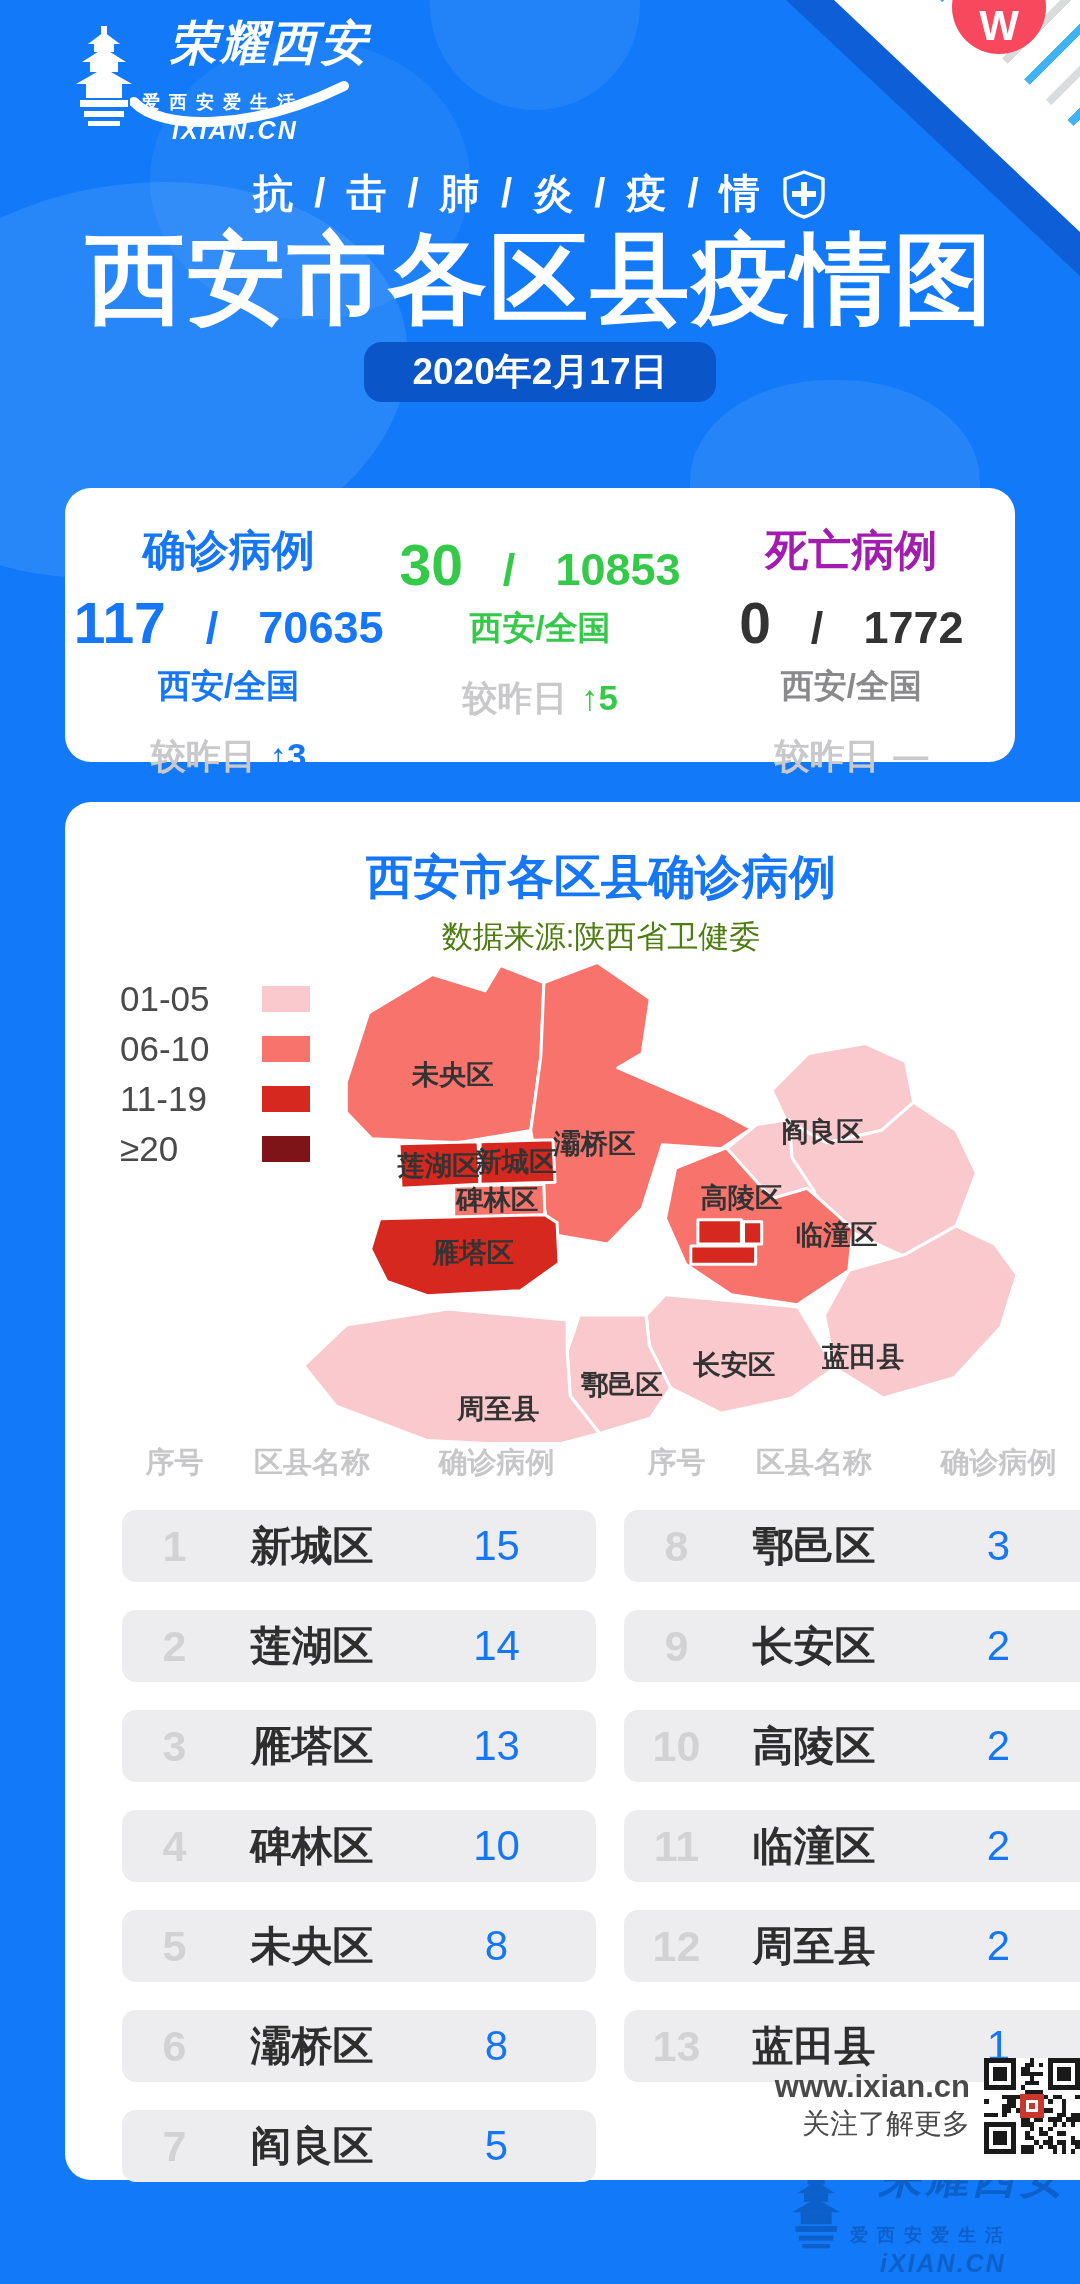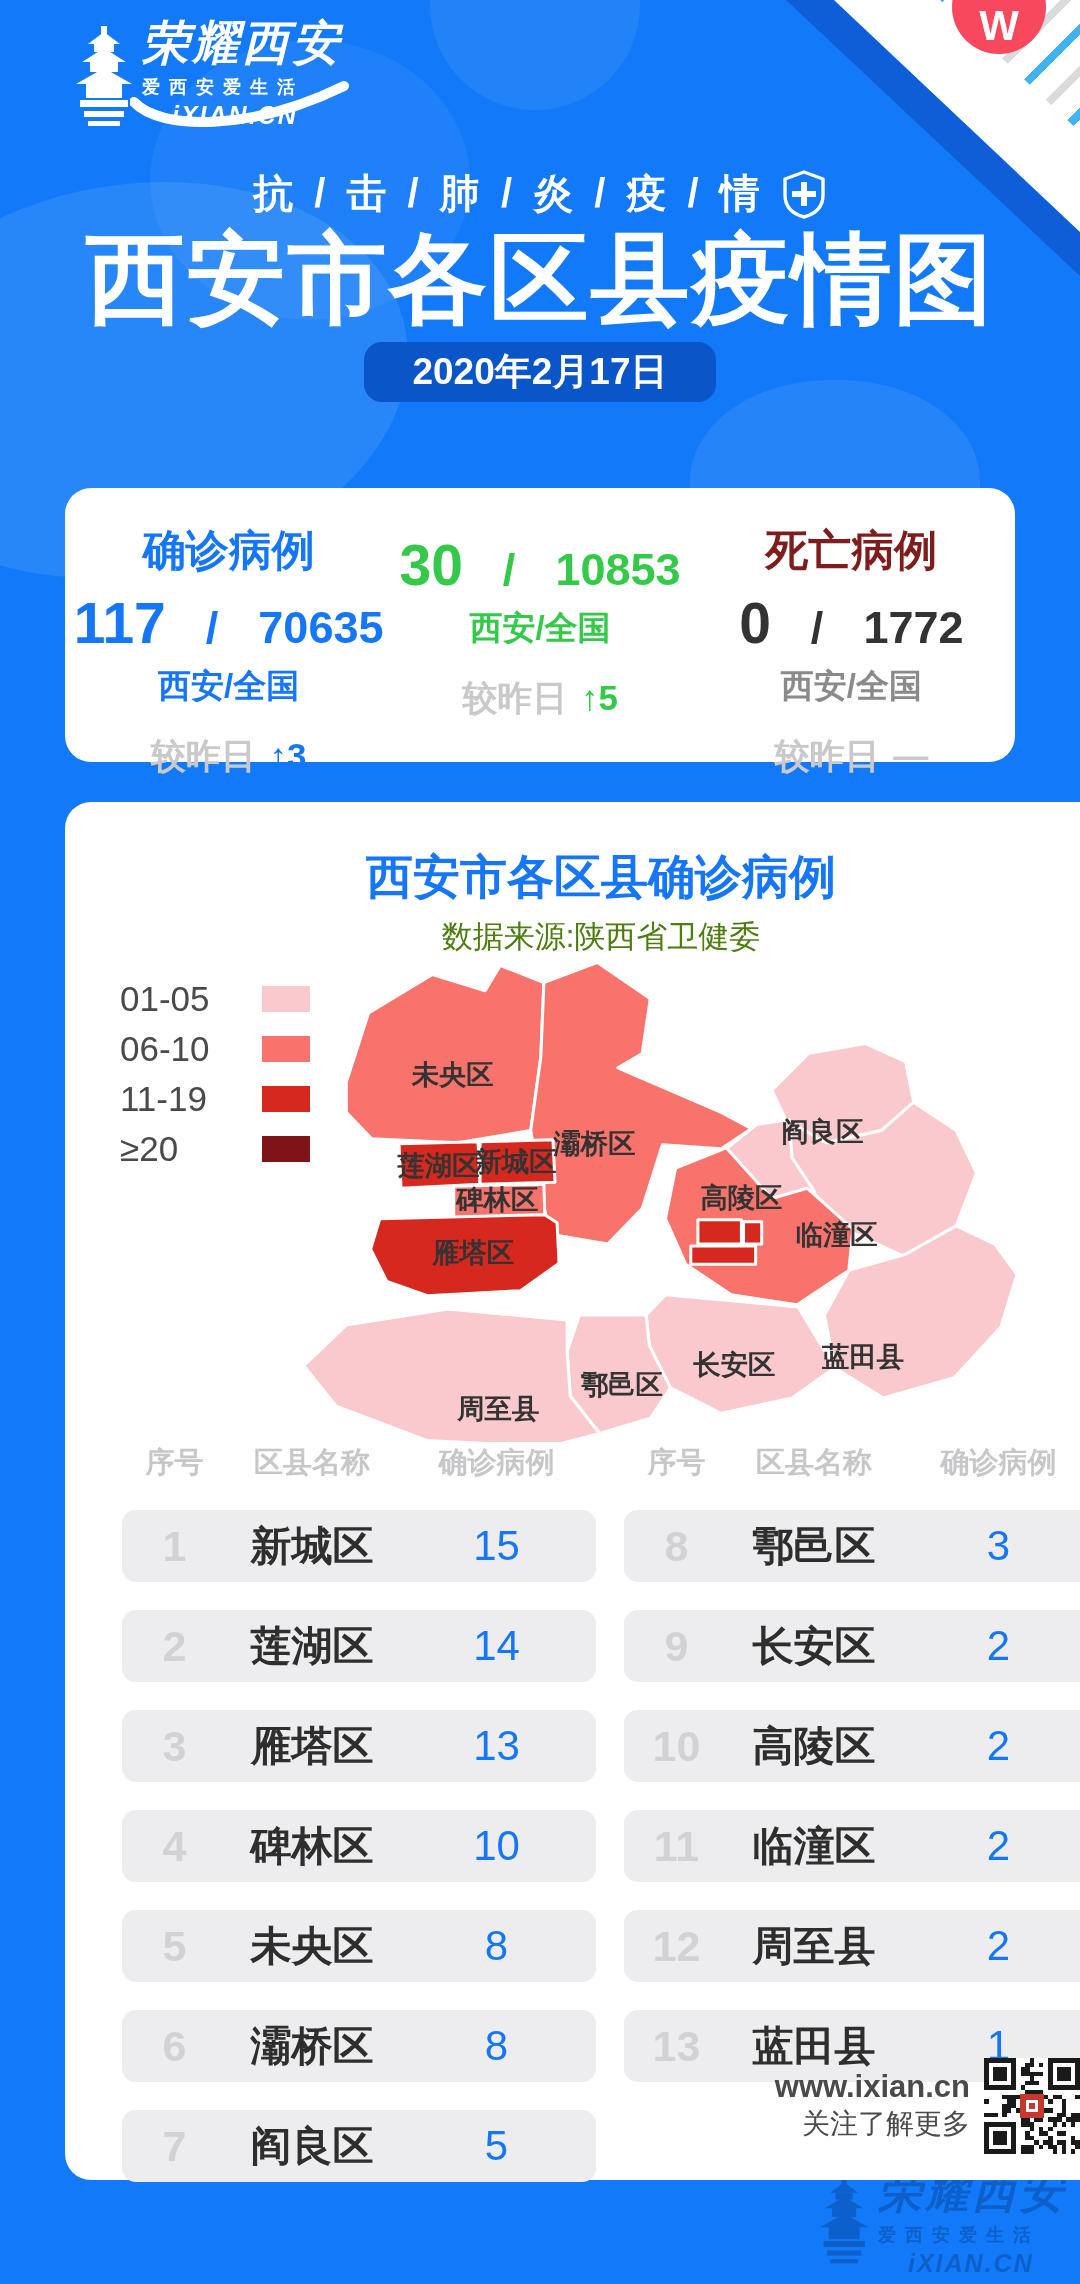--- a/index.html
+++ b/index.html
@@ -22,22 +22,22 @@
     clip-path:polygon(940px 0px,1080px 132px,1080px 0px);
     background:repeating-linear-gradient(135deg,#40B3F5 0 8px,transparent 8px 30px,#DADBDD 30px 38px,transparent 38px 60px);}
   .virus-badge{position:absolute;left:952px;top:-40px;width:94px;height:94px;border-radius:50%;
     background:#F8485E;color:#fff;display:flex;align-items:flex-end;justify-content:center;
     font-size:42px;font-weight:900;z-index:6;padding-bottom:4px;box-sizing:border-box;}
   
   .logo{position:absolute;left:76px;top:18px;color:#fff;display:flex;z-index:5;}
   .logo .pagoda{flex:none;margin-top:6px;}
   .logo-right{margin-left:8px;position:relative;}
   .logo-name{font-family:"DejaVu Serif","Liberation Serif",serif;font-style:italic;font-weight:900;
-    font-size:47px;letter-spacing:3px;line-height:1.05;}
-  .logo-tag{font-size:18px;font-weight:700;letter-spacing:9px;margin-top:8px;}
+    font-size:47px;letter-spacing:3px;line-height:1.05;margin-left:28px;}
+  .logo-tag{font-size:18px;font-weight:700;letter-spacing:9px;margin-top:23px;}
   .logo-site{font-size:25px;font-weight:900;font-style:italic;letter-spacing:2px;margin-top:2px;padding-left:30px;}
   .swoosh{position:absolute;left:-12px;top:58px;}
   
   .campaign{position:absolute;top:166px;width:100%;display:flex;justify-content:center;align-items:center;
     gap:16px;color:#fff;font-size:40px;font-weight:700;letter-spacing:5px;z-index:4;}
   .main-title{position:absolute;top:214px;width:100%;text-align:center;color:#fff;
     font-size:99px;font-weight:900;letter-spacing:2px;margin:0;z-index:4;}
   .date-badge{position:absolute;top:342px;left:50%;transform:translateX(-50%);
     width:352px;height:60px;border-radius:18px;background:#0A55C8;color:#fff;
     font-size:37px;font-weight:700;line-height:60px;text-align:center;z-index:4;}
@@ -152,21 +152,21 @@
       <span class="num-sep">/</span>
       <span class="num-nat">10853</span>
     </div>
     <div class="stat-scope" style="color: rgb(53, 201, 74);">西安/全国</div>
     <div class="stat-delta">
       <span>较昨日</span>
       <span class="delta-val" style="color: rgb(53, 201, 74);">↑5</span>
     </div>
   </div>
   <div class="stat-col">
-    <div class="stat-label" style="color: #7f1d1d;">死亡病例</div>
+    <div class="stat-label" style="color: #a21caf;">死亡病例</div>
     <div class="stat-number" style="color: rgb(51, 51, 51);">
       <span class="num-city">0</span>
       <span class="num-sep">/</span>
       <span class="num-nat">1772</span>
     </div>
     <div class="stat-scope" style="color: rgb(138, 138, 140);">西安/全国</div>
     <div class="stat-delta">
       <span>较昨日</span>
       <span class="delta-val" style="color: rgb(201, 201, 203);">—</span>
     </div>

